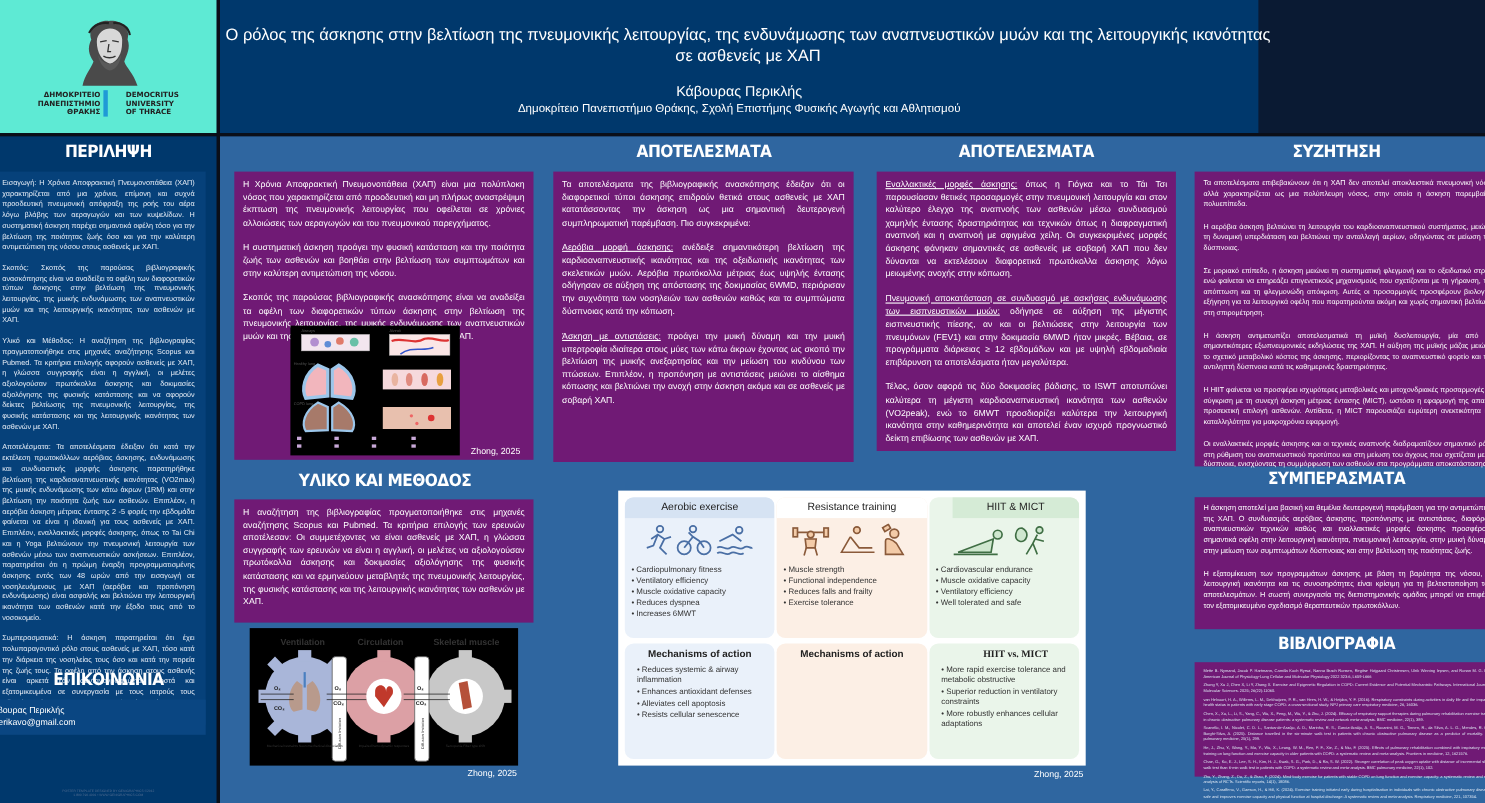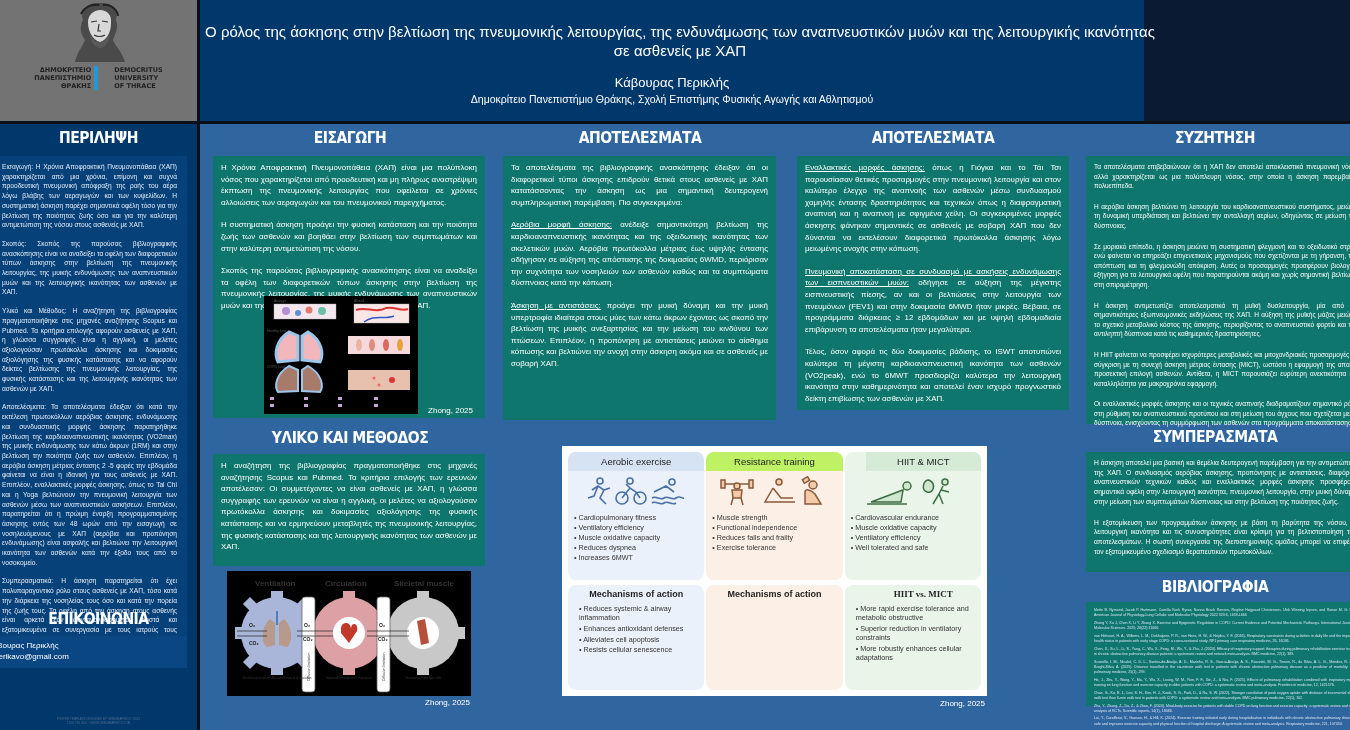--- a/index.html
+++ b/index.html
@@ -1,19 +1,19 @@
 <!DOCTYPE html>
 <html><head>
 <meta charset="utf-8">
 <style>
   * { box-sizing: border-box; margin: 0; padding: 0; }
   html, body { width: 1350px; height: 730px; overflow: hidden; background: #0a1a33; }
   body { font-family: "Liberation Sans", sans-serif; color: #fff; position: relative; }
 
-  .logo-box { position: absolute; left: 0; top: 0; width: 197px; height: 121px; background: #737373; display: flex; align-items: flex-start; justify-content: center; }
+  .logo-box { position: absolute; left: 0; top: 0; width: 197px; height: 121px; background: #5eead4; display: flex; align-items: center; justify-content: center; }
   .logo-inner { width: 110px; display: flex; flex-direction: column; align-items: center; }
   .bust { width: 60px; height: 64px; }
   .logo-text { display: flex; align-items: stretch; margin-top: 2px; }
   .logo-text .gr, .logo-text .en { font-family: "DejaVu Sans", sans-serif; font-size: 6.5px; font-weight: bold; color: #222; line-height: 8px; }
   .logo-text .gr { text-align: right; padding-right: 3px; }
   .logo-text .bar { width: 4px; background: #1f9ad6; }
   .logo-text .en { padding-left: 16px; }
 
   .header { position: absolute; left: 200px; top: 0; width: 944px; height: 121px; background: #00386c; text-align: center; }
   .header .title { margin: 22px auto 0; width: 960px; font-size: 15px; line-height: 19px; color: #fff; }
@@ -21,21 +21,21 @@
   .header .affil { margin-top: 3px; font-size: 10.5px; }
 
   .sep-h { position: absolute; left: 0; top: 121px; width: 1350px; height: 3px; background: #0b0f18; }
   .sep-v { position: absolute; left: 197px; top: 0; width: 3px; height: 730px; background: #0b0f18; }
 
   .left-col { position: absolute; left: 0; top: 124px; width: 197px; height: 606px; background: #00386c; }
   .main { position: absolute; left: 200px; top: 124px; width: 1150px; height: 606px; background: #2f66a0; }
 
   .sec-title { font-family: "DejaVu Sans", sans-serif; font-weight: bold; font-size: 14px; letter-spacing: -0.5px; text-align: center; color: #fff; transform: scaleY(1.1); }
 
-  .textbox { background: #0f766e; padding: 6px 8px; font-size: 7.9px; line-height: 11.6px; text-align: justify; color: #fff; }
+  .textbox { background: #701a75; padding: 6px 8px; font-size: 7.9px; line-height: 11.6px; text-align: justify; color: #fff; }
   .textbox p { margin-bottom: 11px; }
   .textbox p:last-child { margin-bottom: 0; }
   .ul { text-decoration: underline; }
 
   .abs-title { position: absolute; left: 0; top: 6px; width: 197px; }
   .abs-box { position: absolute; left: -30px; top: 32px; width: 217px; background: #06417a; padding: 6px 10px 6px 32px; font-size: 6.6px; line-height: 9.7px; text-align: justify; color: #e8eef7; }
   .abs-box p { margin-bottom: 9px; }
   .contact-title { position: absolute; left: 0; top: 486px; width: 197px; }
   .contact-box { position: absolute; left: 0; top: 512px; width: 187px; height: 32px; background: #0a4682; padding: 4px 0 0 0; font-size: 8px; line-height: 11px; color: #fff; overflow: hidden; white-space: nowrap; }
   .contact-box span { display: block; margin-left: -2px; }
@@ -56,21 +56,21 @@
   .card .head { font-size: 9.5px; text-align: center; padding: 4px 0; color: #222; }
   .card ul { list-style: none; padding: 2px 6px; }
   .card li { font-size: 7.2px; line-height: 10px; color: #333; }
   .card li::before { content: "• "; }
   .icons-row { display: flex; justify-content: center; gap: 4px; height: 40px; align-items: center; }
   .bottom .head { font-size: 9px; font-weight: bold; color: #222; padding: 2px 0 3px; }
   .bottom li { line-height: 9.2px; margin-bottom: 1.5px; }
 
   .c-blue .head { background: #d6e3f3; }
   .c-blue { background: #eaf1fa; }
-  .c-orange .head { background: #bef264; }
+  .c-orange .head { background: #ffffff; }
   .c-orange { background: #fcefe5; }
   .c-green .head { background: #d5ebd6; margin-left: 21px; }
   .c-green { background: #eaf5ea; }
 
   .biblio p { font-size: 3.6px; line-height: 5.2px; color: #dce6f2; margin-bottom: 2.5px; }
 </style>
 </head>
 <body>
 
 <div class="logo-box">
@@ -123,23 +123,20 @@
   <div class="footer-note">
     <div>POSTER TEMPLATE DESIGNED BY GENIGRAPHICS ©2012</div>
     <div>1.800.790.4001 • WWW.GENIGRAPHICS.COM</div>
   </div>
 </div>
 
 <div class="sep-v"></div>
 
 <div class="main">
 
-  <div class="col" style="left:0;top:6px;width:300px;">
-    <div class="sec-title">ΕΙΣΑΓΩΓΗ</div>
-  </div>
   <div class="textbox col" style="left:13px;top:32px;width:272px;height:262px;">
     <p>Η Χρόνια Αποφρακτική Πνευμονοπάθεια (ΧΑΠ) είναι μια πολύπλοκη νόσος που χαρακτηρίζεται από προοδευτική και μη πλήρως αναστρέψιμη έκπτωση της πνευμονικής λειτουργίας που οφείλεται σε χρόνιες αλλοιώσεις των αεραγωγών και του πνευμονικού παρεγχήματος.</p>
     <p>Η συστηματική άσκηση προάγει την φυσική κατάσταση και την ποιότητα ζωής των ασθενών και βοηθάει στην βελτίωση των συμπτωμάτων και στην καλύτερη αντιμετώπιση της νόσου.</p>
     <p>Σκοπός της παρούσας βιβλιογραφικής ανασκόπησης είναι να αναδείξει τα οφέλη των διαφορετικών τύπων άσκησης στην βελτίωση της πνευμονικής λειτουργίας, της μυικής ενδυνάμωσης των αναπνευστικών μυών και της λειτουργικής ικανότητας των ασθενών με ΧΑΠ.</p>
   </div>
   <div class="fig-white" style="left:64px;top:172px;width:154px;height:118px;">
     <svg width="154" height="118" viewBox="0 0 154 118">
       <text x="10" y="6" font-size="3.5" fill="#555" font-family="Liberation Sans, sans-serif">Airways</text>
       <rect x="10" y="8" width="62" height="15" fill="#f3e6ef" stroke="#bbb" stroke-width="0.4"></rect>
       <circle cx="22" cy="15" r="4" fill="#b28fd0"></circle>

